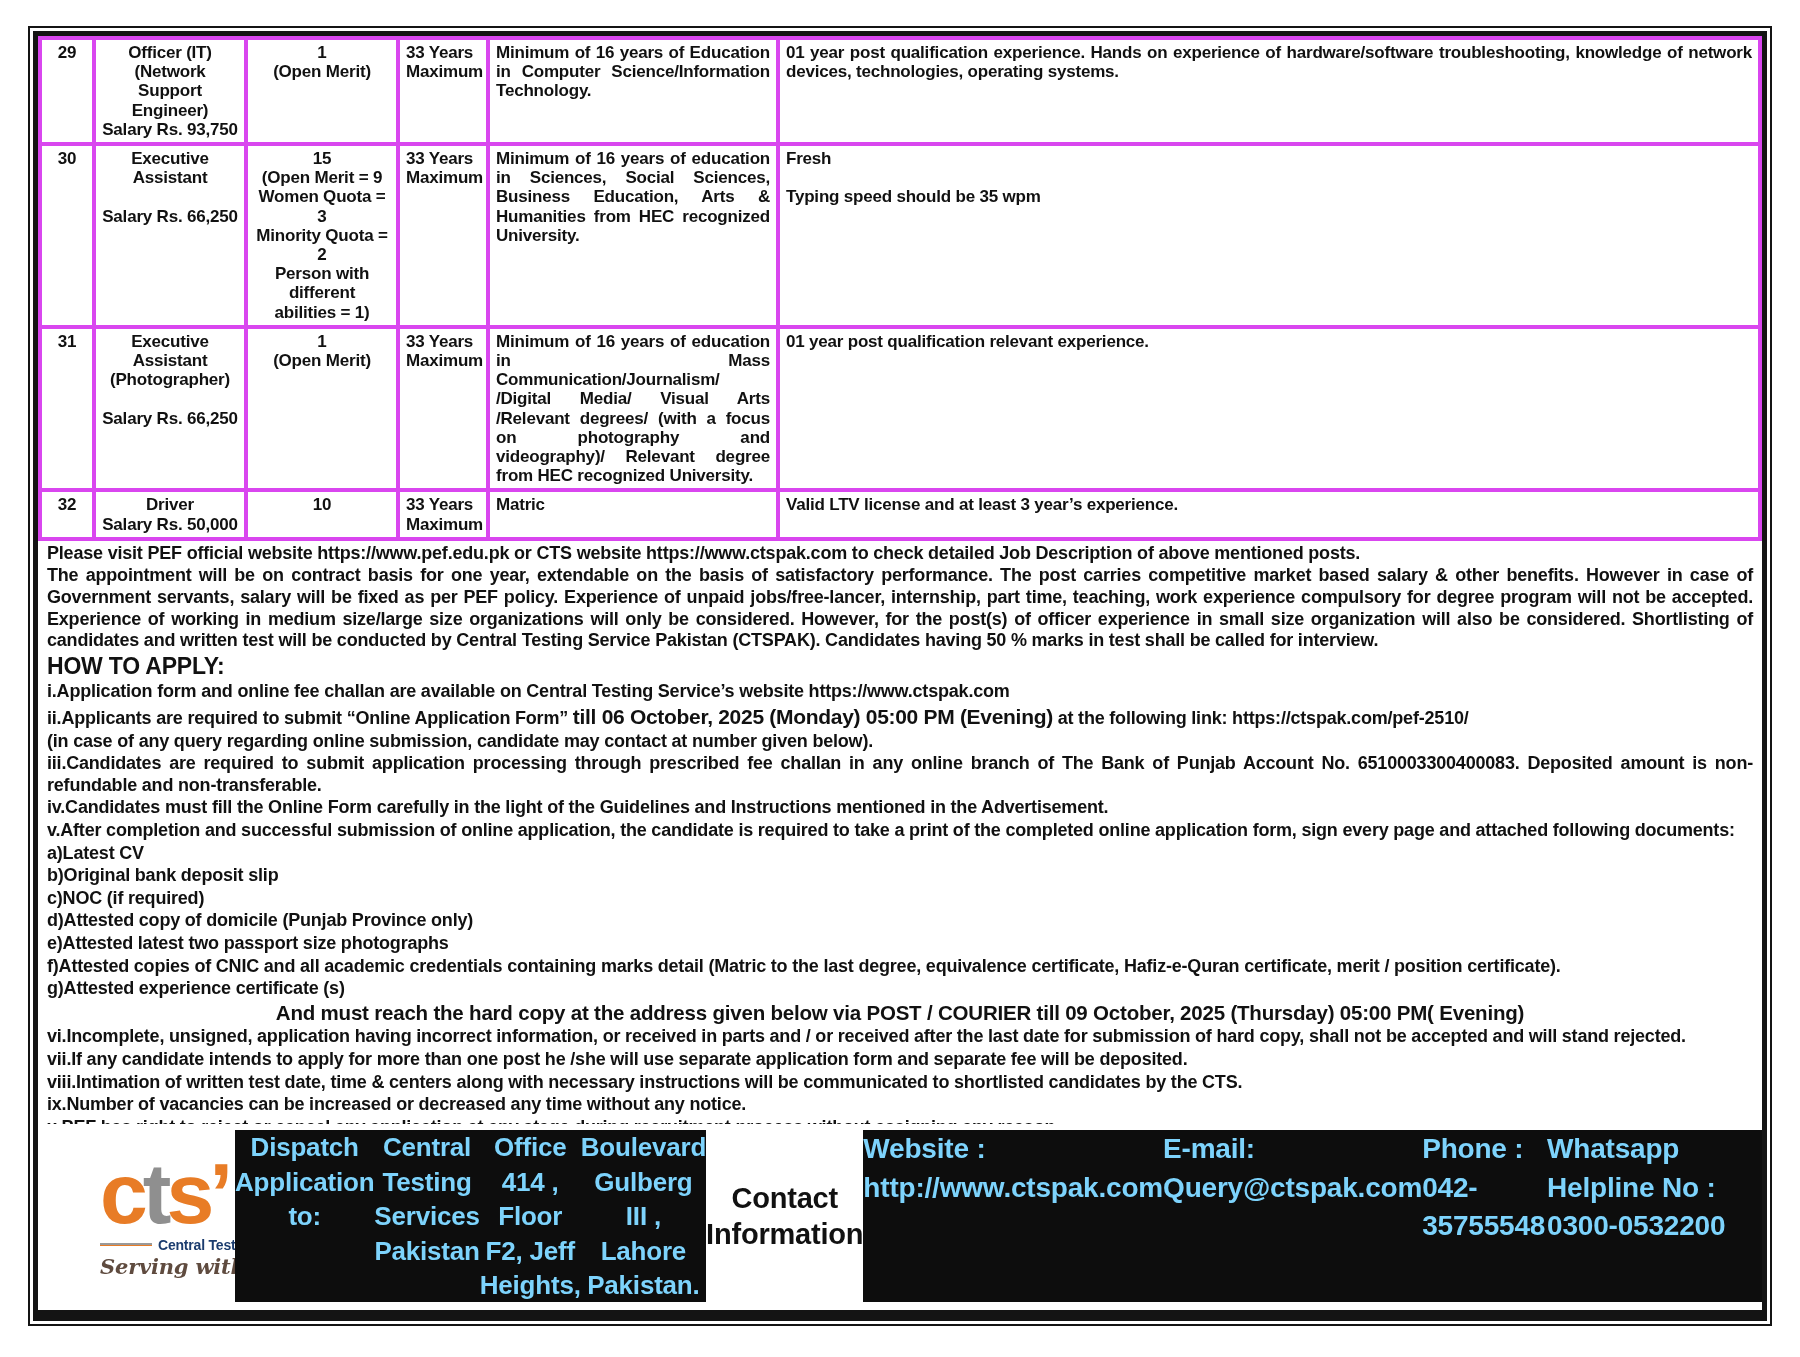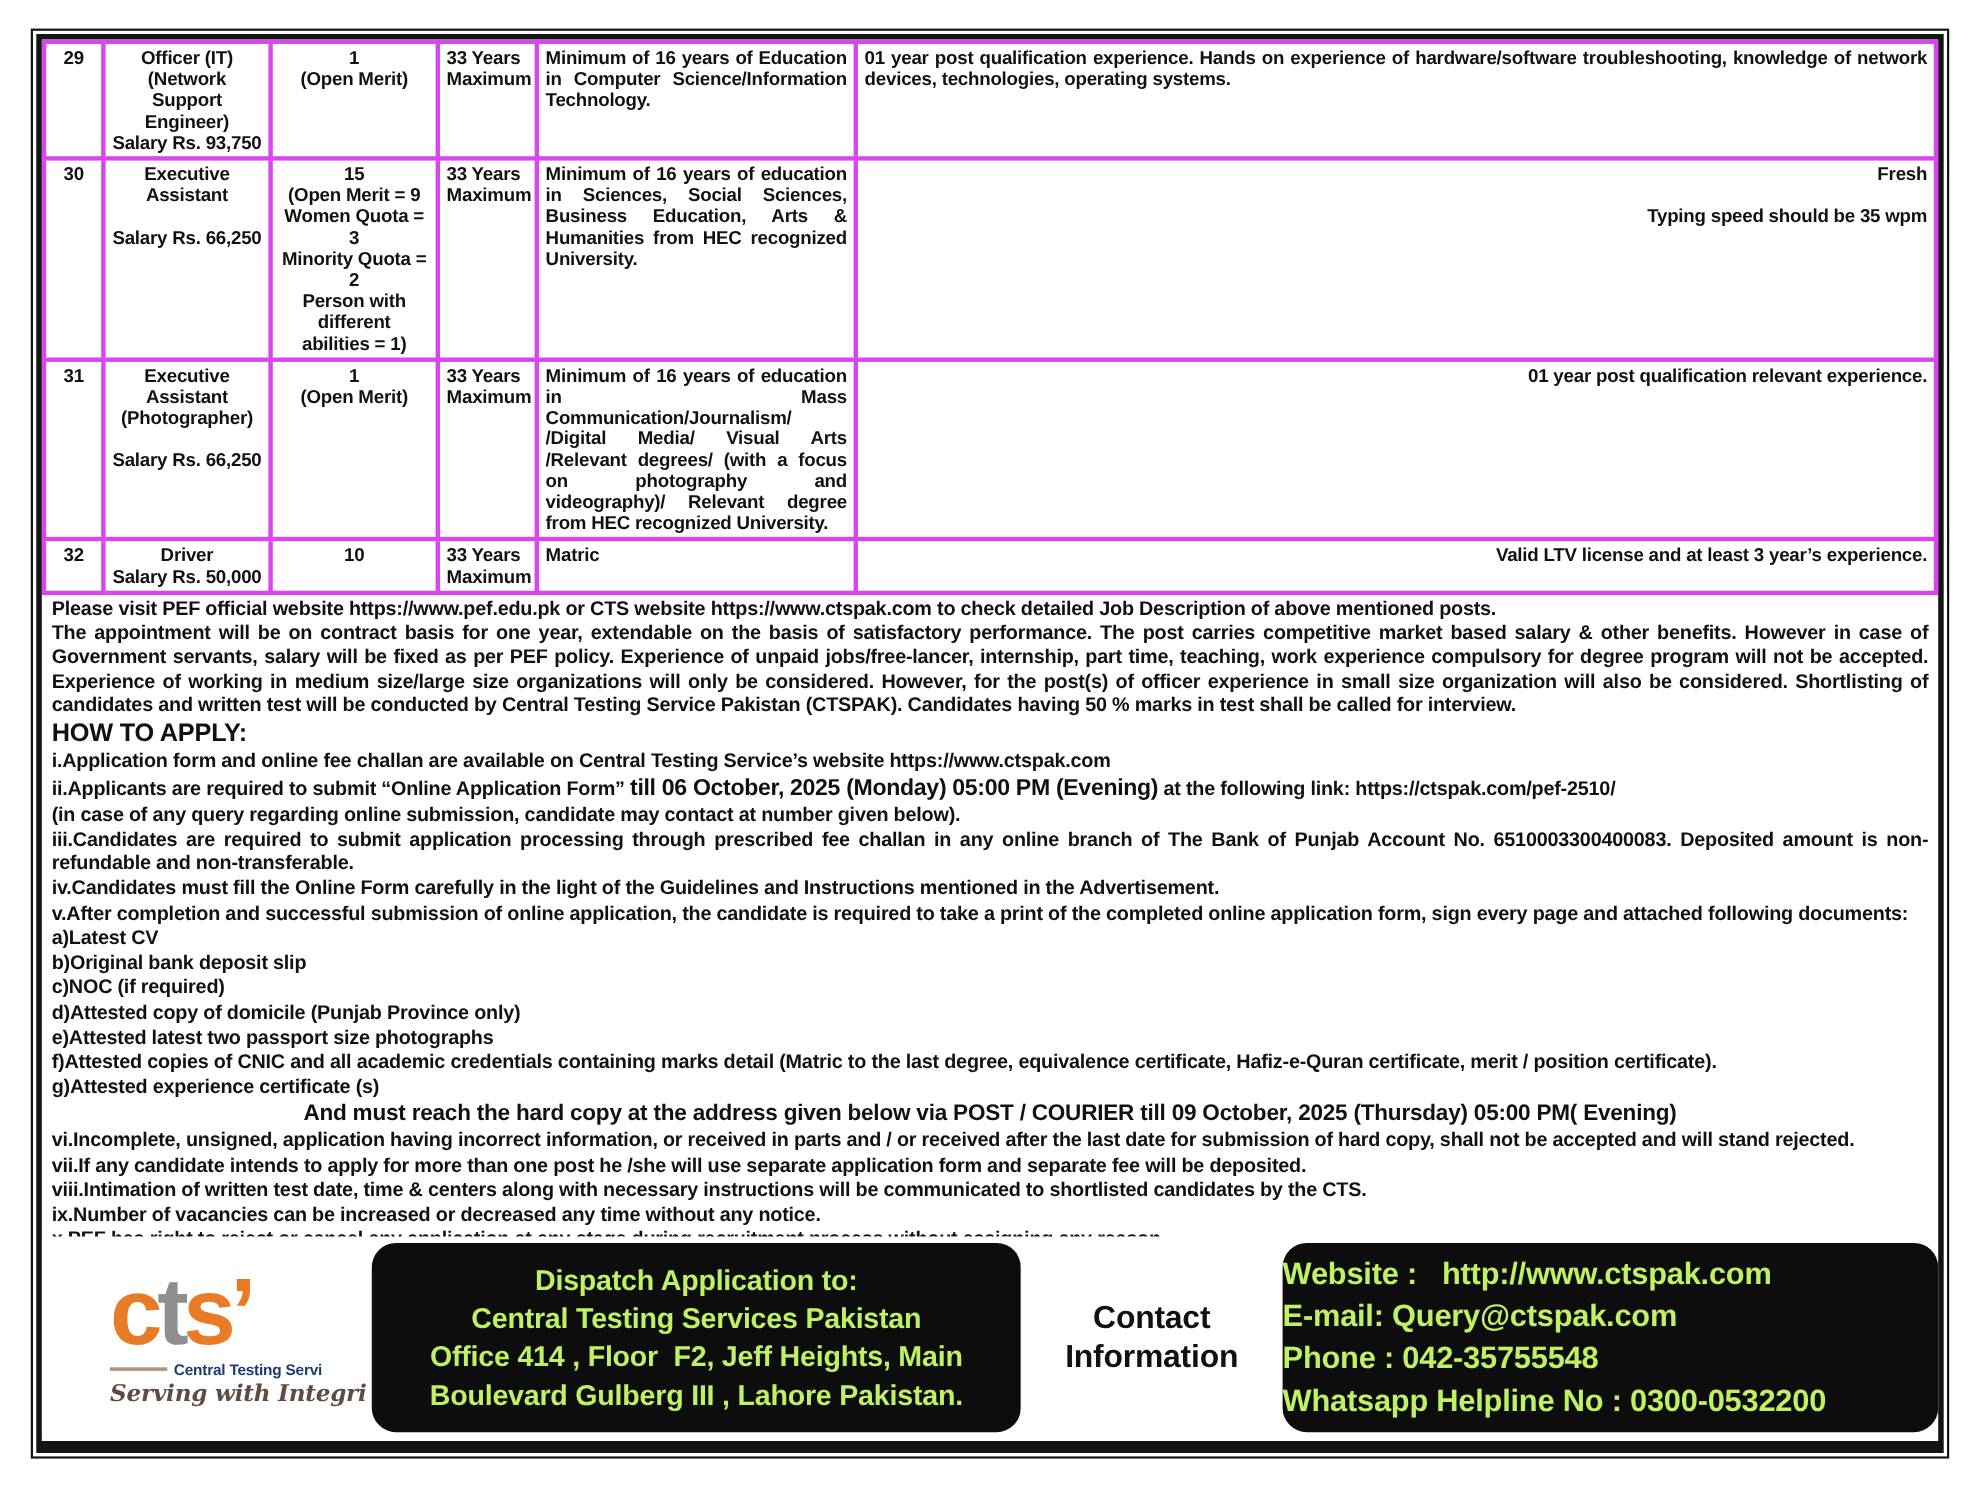--- a/index.html
+++ b/index.html
@@ -20,21 +20,21 @@
   }
   
   table.vac { width:100%; border-collapse:collapse; table-layout:fixed;
     font-size:17px; line-height:1.13; }
   table.vac td { border:4px solid #d946ef; vertical-align:top; padding:3px 6px; }
   td.c-sr   { text-align:center; }
   td.c-post { text-align:center; }
   td.c-vac  { text-align:center; }
   td.c-age  { text-align:left; padding-left:8px; }
   td.c-edu  { text-align:justify; }
-  td.c-exp  { text-align:right; padding-left:10px; }
+  td.c-exp  { text-align:left; padding-left:10px; }
   tr.r29 { height:80px; } tr.r30 { height:132px; } tr.r31 { height:112px; } tr.r32 { height:44px; }
   .pre { white-space:pre-line; }
   td.c-edu.just, td.c-exp.just { text-align:justify; }
   
   .content { flex:1 1 auto; padding:1px 9px 0 9px; font-size:18px; line-height:1.2; overflow:hidden; }
   .content p { margin:1px 0; }
   .just { text-align:justify; }
   .h2 { font-size:23px; margin:3px 0 2px 0; }
   .bigbold { font-size:21px; letter-spacing:-0.3px; }
   .center-bold { text-align:center; font-size:20.5px; margin:3px 0; }
@@ -44,21 +44,21 @@
   .logo-box { width:300px; background:#fff; overflow:hidden; display:flex; flex-direction:column;
     justify-content:center; padding-left:62px; }
   .cts-word { font-size:86px; line-height:0.95; letter-spacing:-5px; }
   .cts-c, .cts-s, .cts-tick { color:#e87c26; }
   .cts-t { color:#8f8f8f; }
   .tagline1 { display:flex; align-items:center; gap:6px; margin-top:2px; }
   .tag-rule { width:52px; height:3px; background:#9a9a9a; border-bottom:1px solid #e87c26; flex:0 0 auto; }
   .tag1-text { color:#1b3c6e; font-size:14px; white-space:nowrap; }
   .tag2-text { font-family:"DejaVu Serif", serif; font-style:italic; font-weight:bold;
     font-size:21px; color:#5f4b3f; white-space:nowrap; margin-top:1px; }
-  .black-box { background:#0d0d0d; color:#bef264; display:flex; flex-direction:column; justify-content:center;border-radius:22px; }
+  .black-box { background:#0d0d0d; color:#7dd3fc; display:flex; justify-content:center; }
   .dispatch-box { width:590px; text-align:center; font-size:26px; line-height:1.33; }
   .contact-box { width:238px; background:#fff; color:#111; display:flex; align-items:center;
     justify-content:center; text-align:center; font-size:29px; line-height:1.25; }
   .info-box { flex:1 1 auto; font-size:28px; line-height:1.38; text-align:left; }
   .foot-line { white-space:pre-wrap; }
 </style>
 </head>
 <body>
 
 <div class="page">

